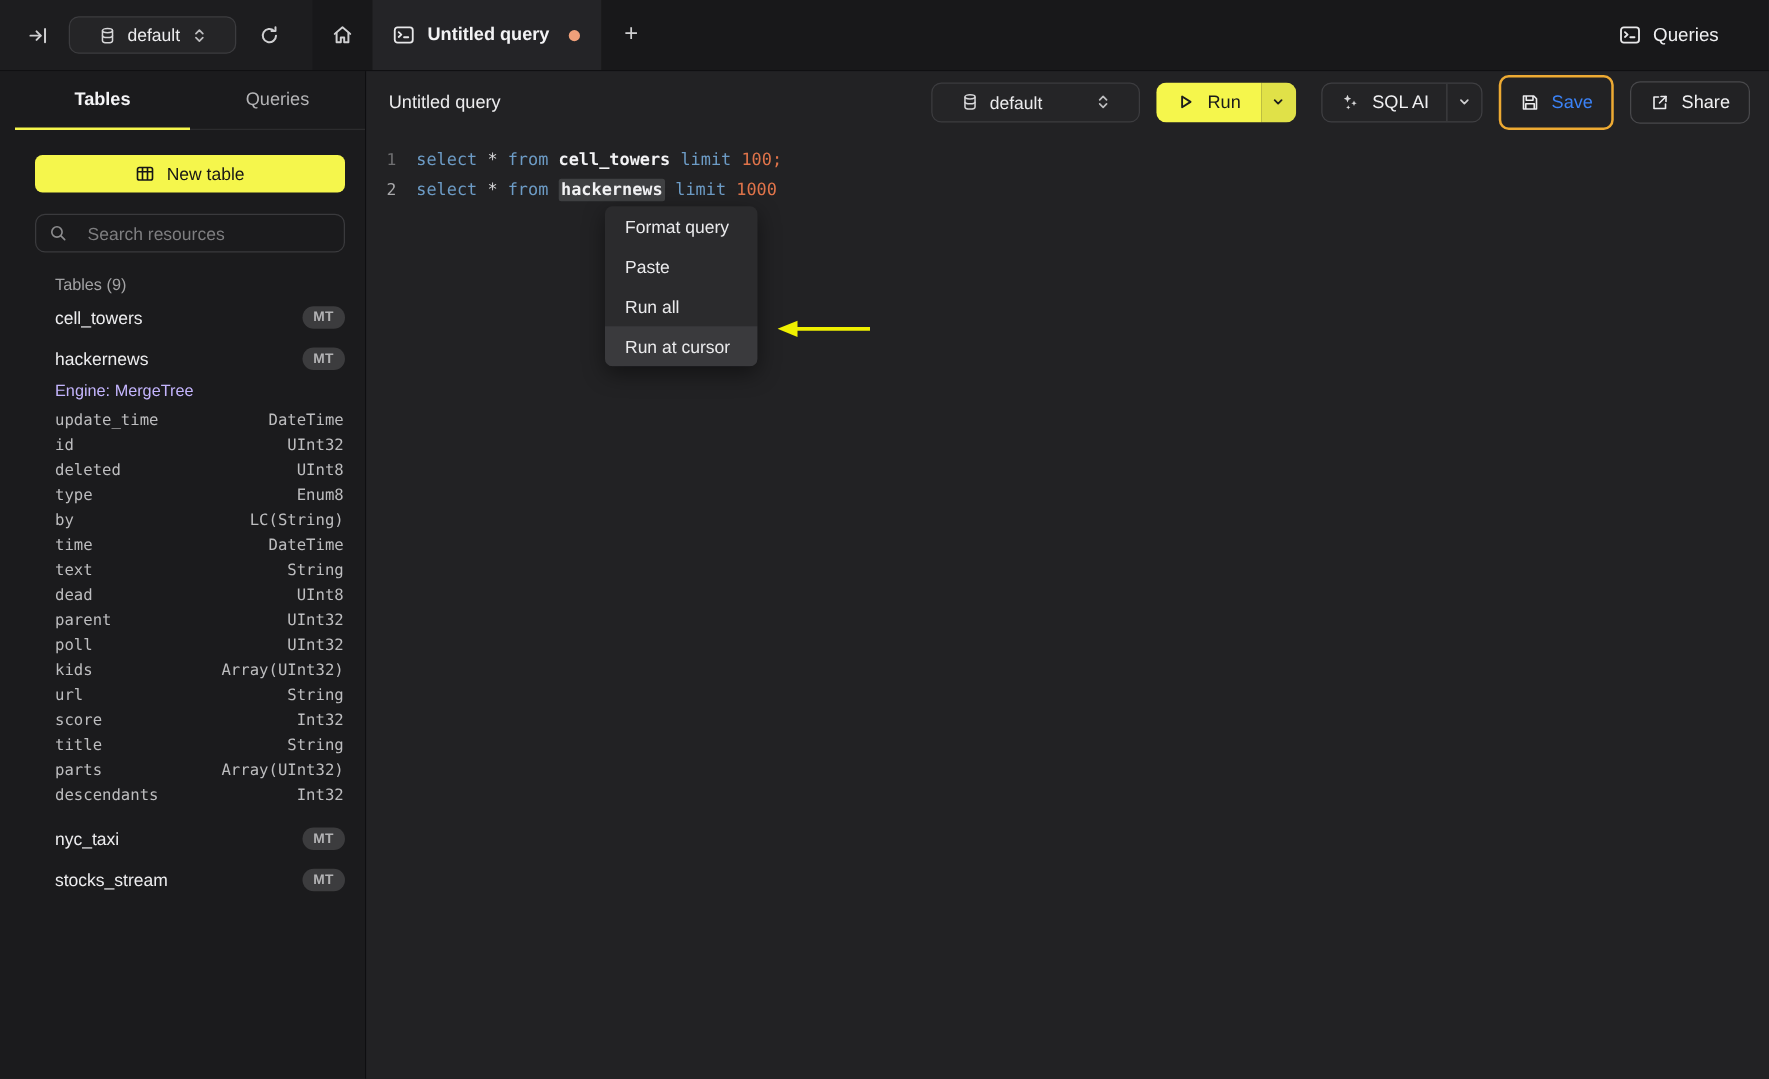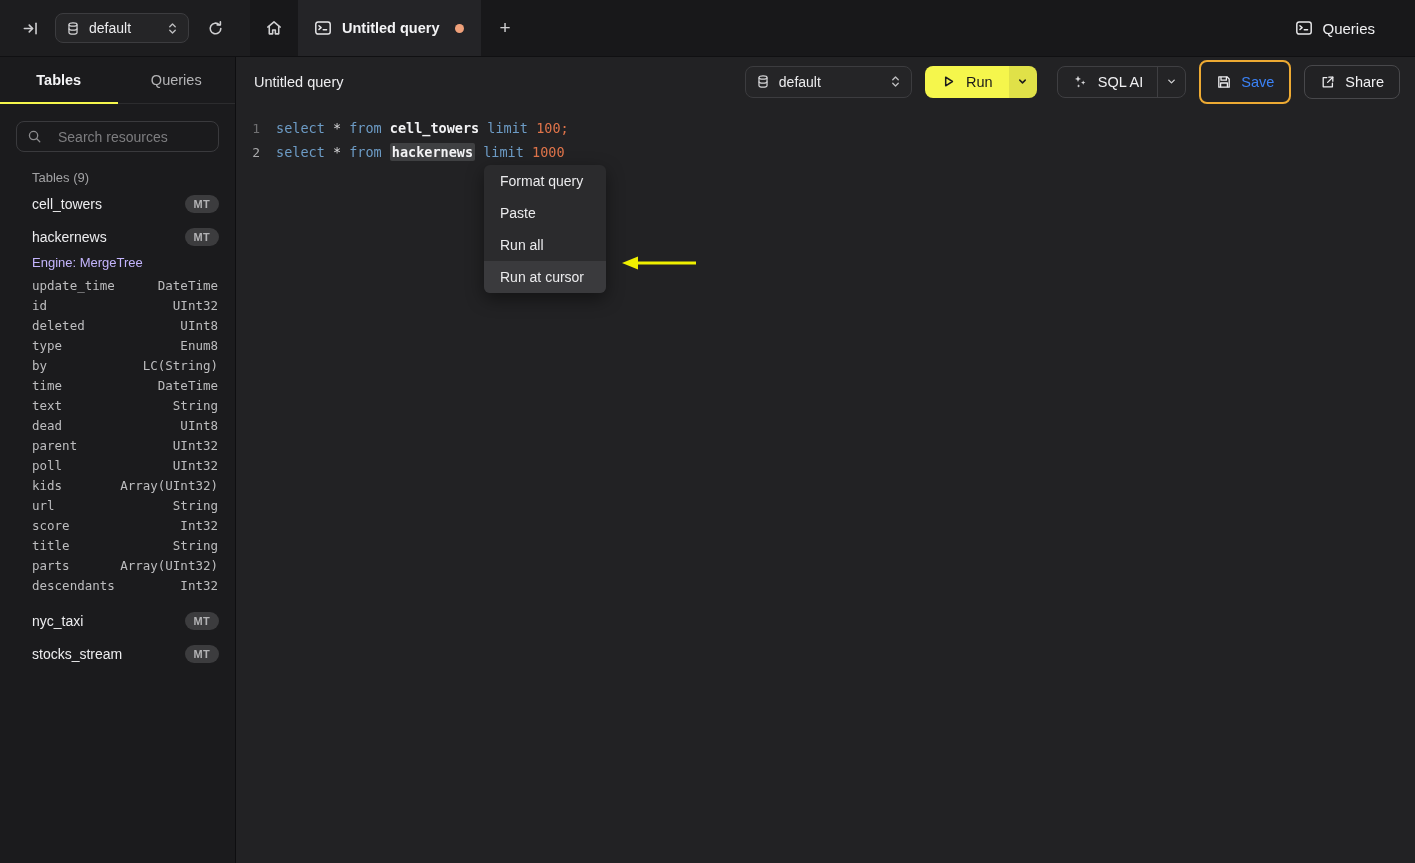--- a/index.html
+++ b/index.html
@@ -5,41 +5,41 @@
   * { margin:0; padding:0; box-sizing:border-box; }
   html,body { width:1415px; height:863px; background:#222224; overflow:hidden;
               font-family:"Liberation Sans", sans-serif; }
   body { position:relative; color:#e6e6e8; }
 
   
   .topbar { display:flex; height:57px; background:#18181a; border-bottom:1px solid #101012; align-items:stretch; }
   .topbar-left { width:250px; background:#1d1d1f; display:flex; align-items:center; padding:0 16px; gap:0; flex:none; }
   .icon-btn { background:none; border:none; cursor:pointer; display:flex; align-items:center; justify-content:center; padding:6px; }
   .select-pill { display:flex; align-items:center; gap:9px; background:#252527; border:1px solid #3c3c3f;
-                 border-radius:8px; height:30px; padding:0 10px; color:#ececee; font-size:14px; cursor:pointer; }
+                 border-radius:8px; height:30px; padding:0 23px; color:#ececee; font-size:14px; cursor:pointer; }
   .select-pill .lbl { flex:1; text-align:left; }
   .topbar-left .select-pill { width:134px; margin-left:10px; }
   .topbar-left .refresh { margin-left:12px; }
 
   .tabstrip { display:flex; align-items:stretch; flex:1; }
   .home-tab, .plus-tab { width:48px; display:flex; align-items:center; justify-content:center; cursor:pointer; }
   .query-tab { width:183px; background:#242427; display:flex; align-items:center; padding:0 16px; gap:10px; cursor:pointer; }
   .query-tab .tab-label { font-size:14.5px; font-weight:600; color:#f3f3f5; white-space:nowrap; }
   .dirty-dot { width:9px; height:9px; border-radius:50%; background:#efa07a; margin-left:6px; flex:none; }
   .plus-tab { font-size:19px; color:#cfcfd1; }
 
   .topbar-right { display:flex; align-items:center; margin-left:auto; padding-right:40px; }
   .queries-btn { display:flex; align-items:center; gap:9px; background:none; border:none; color:#f0f0f2;
                  font-size:15px; font-weight:500; cursor:pointer; font-family:inherit; }
 
   
   .content { display:flex; height:806px; }
 
   
-  .sidebar { width:236px; flex:none; background:#1b1b1d; border-right:1px solid #0e0e10; display:flex; flex-direction:column; overflow:hidden; }
+  .sidebar { width:293px; flex:none; background:#1b1b1d; border-right:1px solid #0e0e10; display:flex; flex-direction:column; overflow:hidden;padding-left:12px; }
   .side-tabs { display:flex; height:47px; border-bottom:1px solid #2c2c2e; flex:none; }
   .side-tab { flex:1; display:flex; align-items:center; justify-content:center; font-size:14.5px; color:#b4b4b6;
               cursor:pointer; position:relative; font-weight:500; }
   .side-tab.active { color:#f4f4f6; font-weight:600; }
   .side-tab.active::after { content:""; position:absolute; left:0; right:0; bottom:-1px; height:2px; background:#f5f64c; }
 
   .new-table-btn { margin:20px 16px 0; height:30px; background:#f5f64c; color:#161616; border:none; border-radius:6px;
                    font-size:14px; font-weight:500; display:flex; align-items:center; justify-content:center; gap:9px;
                    cursor:pointer; font-family:inherit; flex:none; }
   .search-box { margin:17px 16px 0; height:31px; border:1px solid #3a3a3d; border-radius:8px; display:flex;
@@ -189,20 +189,31 @@
 </div>
 
 <div class="content">
 
   <div class="sidebar">
     <div class="side-tabs">
       <div class="side-tab active">Tables</div>
       <div class="side-tab">Queries</div>
     </div>
 
+    <button class="new-table-btn">
+      <span>
+        <svg width="16" height="16" viewBox="0 0 16 16" fill="none" stroke="#161616" stroke-width="1.3">
+          <rect x="2" y="3" width="12" height="10" rx="1.5"></rect>
+            <line x1="2" y1="6.4" x2="14" y2="6.4"></line>
+          <line x1="6" y1="3" x2="6" y2="13"></line>
+            <line x1="10" y1="3" x2="10" y2="13"></line>
+        </svg>
+      </span>
+      <span>New table</span>
+    </button>
 
     <div class="search-box">
       <span>
         <svg width="15" height="15" viewBox="0 0 16 16" fill="none" stroke="#8c8c8e" stroke-width="1.4" stroke-linecap="round">
           <circle cx="7" cy="7" r="4.4"></circle>
             <line x1="10.4" y1="10.4" x2="13.6" y2="13.6"></line>
         </svg>
       </span>
       <input type="text" placeholder="Search resources" style="">
     </div>

